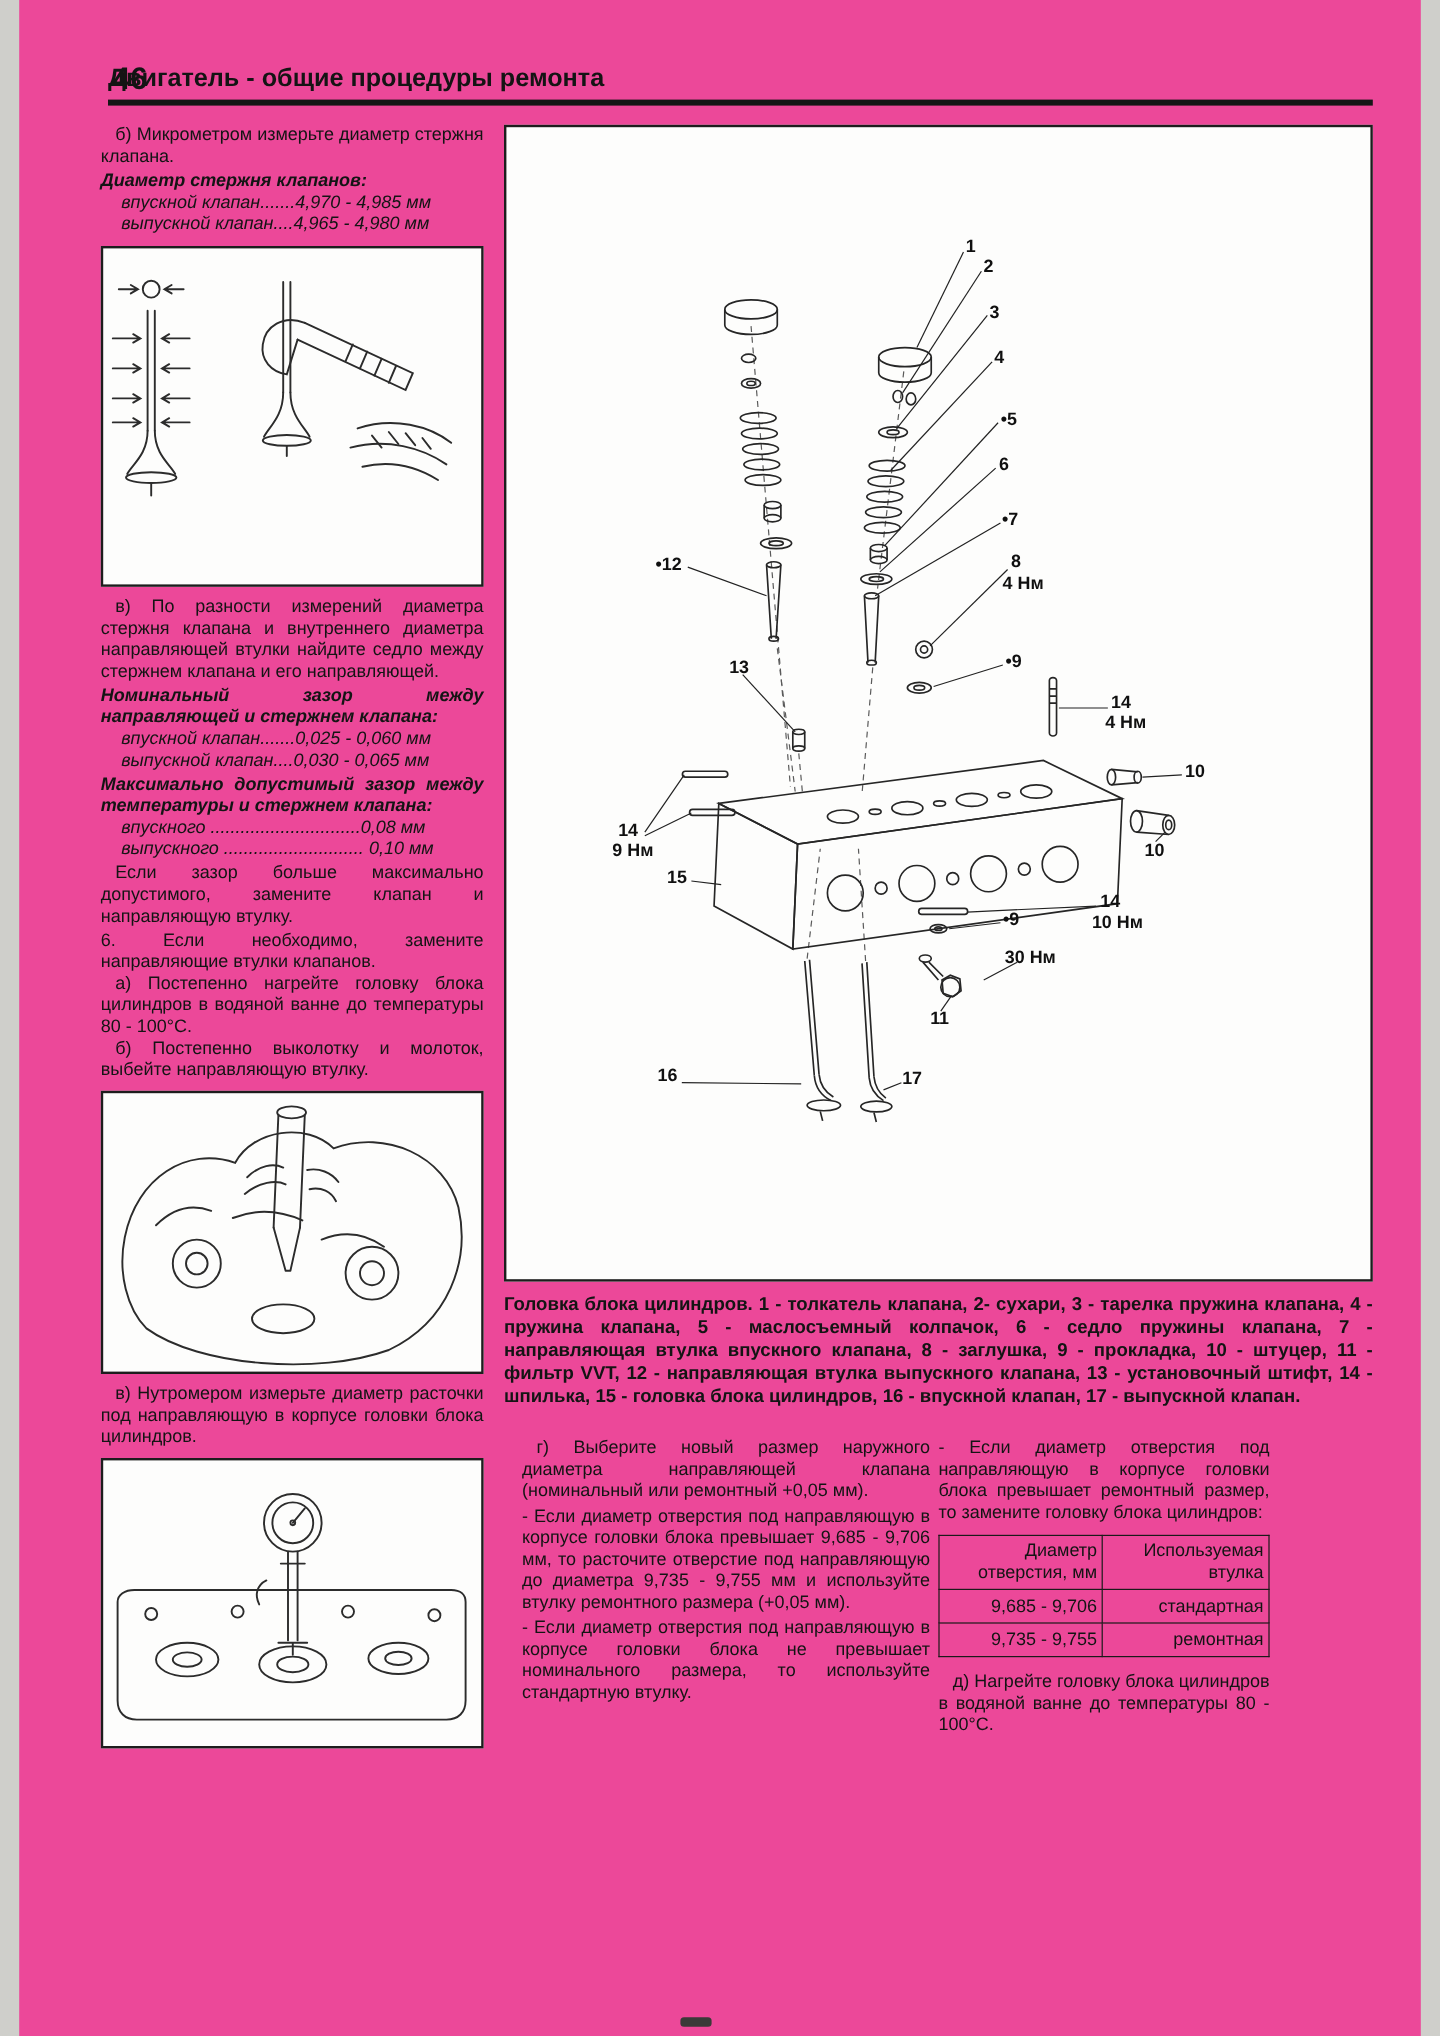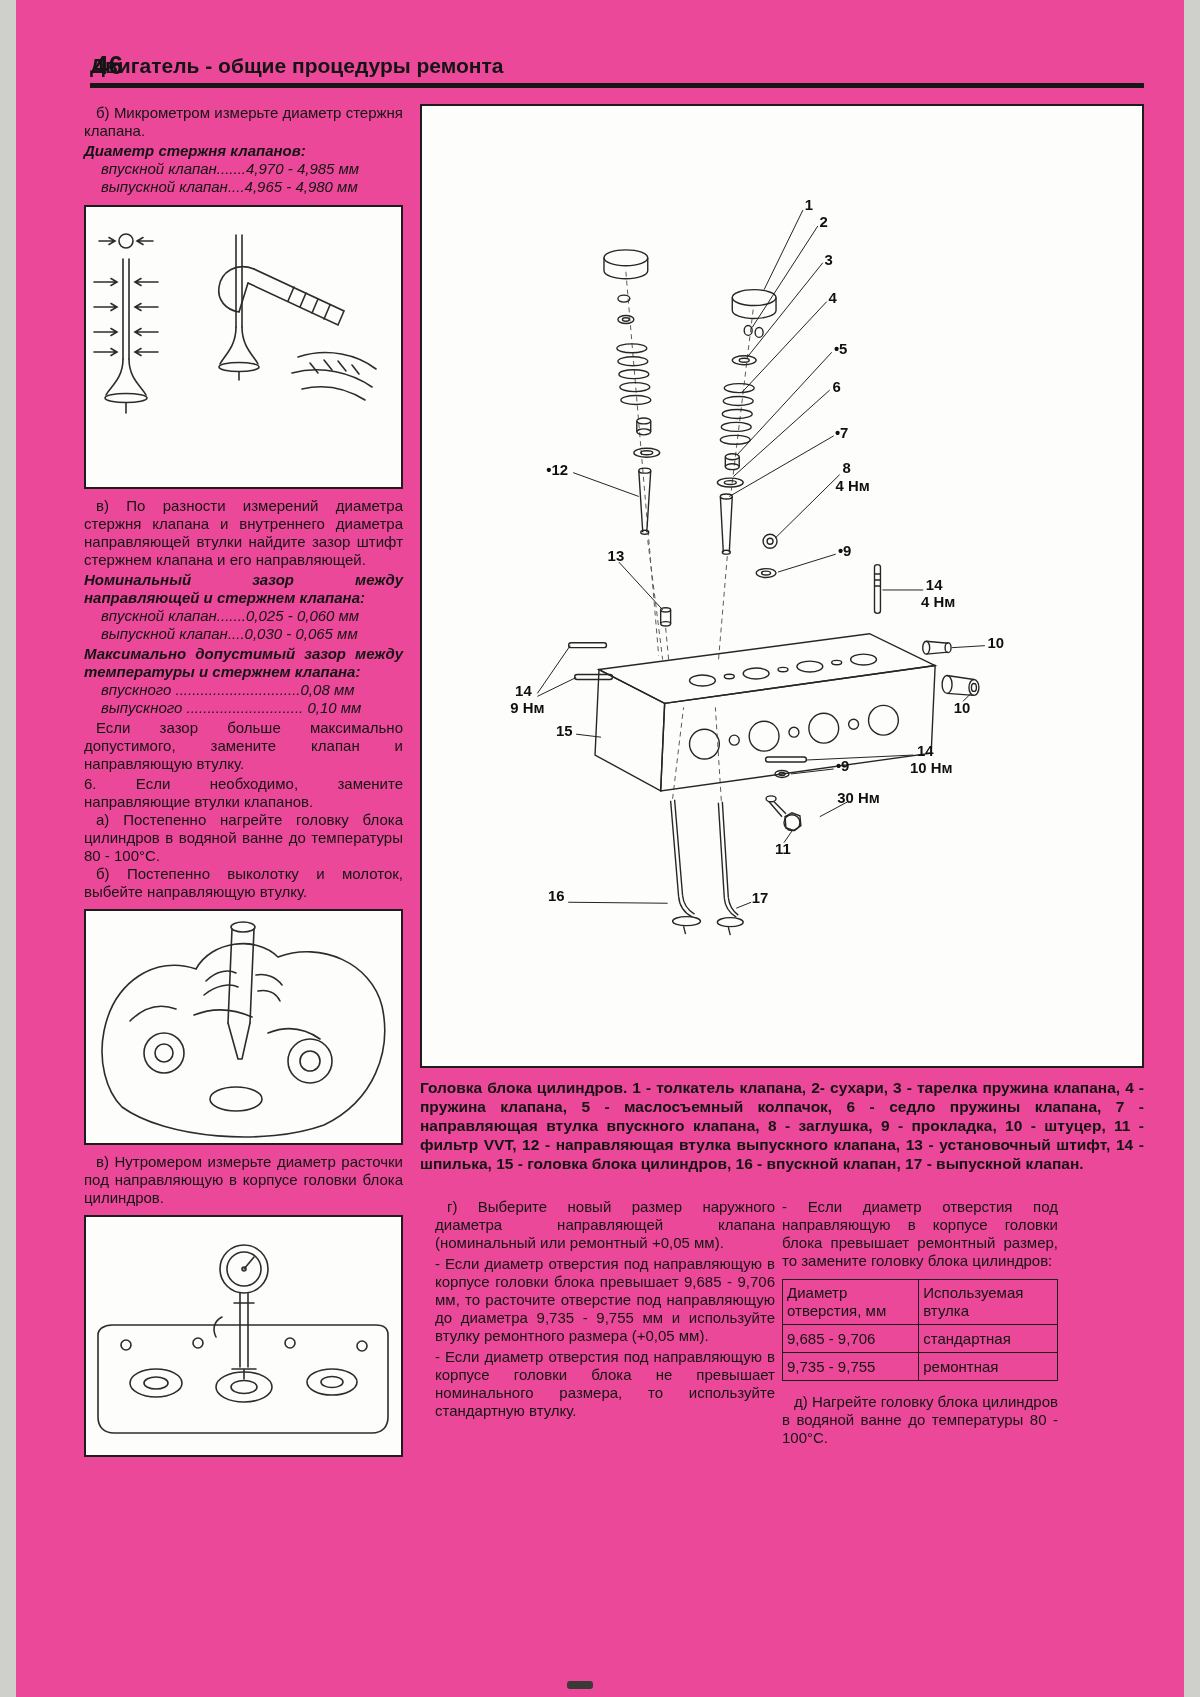--- a/index.html
+++ b/index.html
@@ -26,21 +26,21 @@
   
   .diagram-box { position:absolute; left:404px; top:104px; width:724px; height:964px; border:2px solid #1d1d1d; background:#fdfdfc; }
   .diagram-box svg { display:block; width:100%; height:100%; }
   .co { font:bold 15px "Liberation Sans","DejaVu Sans",sans-serif; fill:#101010; }
   .caption { position:absolute; left:404px; top:1078px; width:724px; font-size:15.5px; font-weight:bold; line-height:19px; text-align:justify; }
   
   .botleft  { position:absolute; left:419px; top:1198px; width:340px; font-size:15px; line-height:18px; }
   .botright { position:absolute; left:766px; top:1198px; width:276px; font-size:15px; line-height:18px; }
   .botleft .para, .botright .para { margin-bottom:3px; }
   .gtable { width:100%; border-collapse:collapse; margin:9px 0 12px 0; }
-  .gtable th, .gtable td { border:1.5px solid #1a1a1a; text-align:left; font-size:15px; font-weight:normal; padding:4px 4px; }
+  .gtable th, .gtable td { border:1.5px solid #1a1a1a; text-align:right; font-size:15px; font-weight:normal; padding:4px 4px; }
   .gtable th { height:44px; vertical-align:middle; }
   .gtable td { height:28px; }
   .mt2{margin-top:2px}.mt8{margin-top:8px}.mt9{margin-top:9px}
   .artifact { position:absolute; left:551px; top:1681px; width:26px; height:8px; background:#3a3a38; border-radius:3px; }
 </style>
 </head>
 <body>
 
 <div class="page">
 
@@ -84,21 +84,21 @@
           <path d="M208,80 L202,94 M220,86 L214,100 M232,92 L226,106 M244,98 L238,112"></path>
 
           <path d="M212,150 C242,140 272,148 290,162"></path>
           <path d="M206,166 C236,158 266,166 286,180"></path>
           <path d="M216,182 C241,176 263,183 279,193"></path>
           <path d="M224,156 l8,10 M238,153 l8,10 M252,154 l8,10 M266,158 l7,9"></path>
         </g>
       </svg>
     </div>
 
-    <div class="para ind mt8">в) По разности измерений диаметра стержня клапана и внутреннего диаметра направляющей втулки найдите зазор штифт стержнем клапана и его направляющей.</div>
+    <div class="para ind mt8">в) По разности измерений диаметра стержня клапана и внутреннего диаметра направляющей втулки найдите седло между стержнем клапана и его направляющей.</div>
     <div class="spec-t mt2">Номинальный зазор между направляющей и стержнем клапана:</div>
     <div class="spec-l">впускной клапан.......0,025 - 0,060 мм</div>
     <div class="spec-l">выпускной клапан....0,030 - 0,065 мм</div>
     <div class="spec-t mt2">Максимально допустимый зазор между температуры и стержнем клапана:</div>
     <div class="spec-l">впускного ..............................0,08 мм</div>
     <div class="spec-l">выпускного ............................ 0,10 мм</div>
     <div class="para ind mt2">Если зазор больше максимально допустимого, замените клапан и направляющую втулку.</div>
     <div class="para mt2">6. Если необходимо, замените направляющие втулки клапанов.</div>
     <div class="para ind">а) Постепенно нагрейте головку блока цилиндров в водяной ванне до температуры 80 - 100°С.</div>
     <div class="para ind">б) Постепенно выколотку и молоток, выбейте направляющую втулку.</div>

